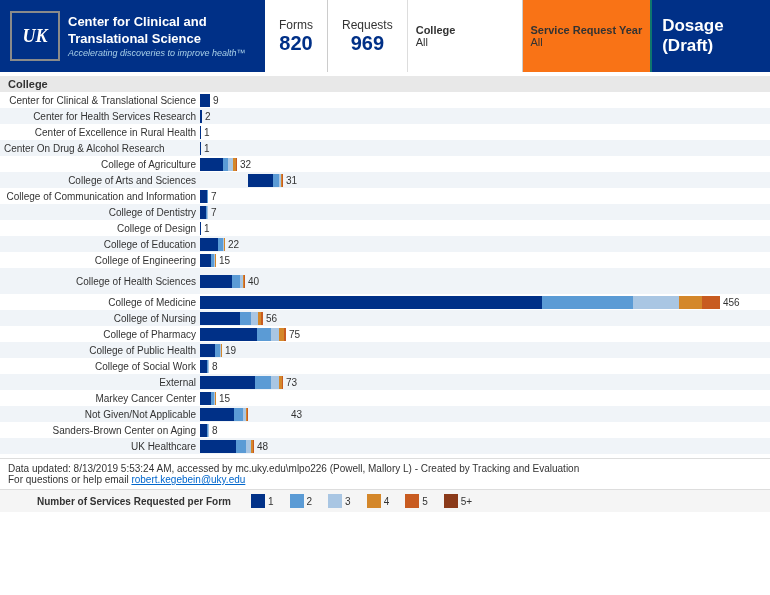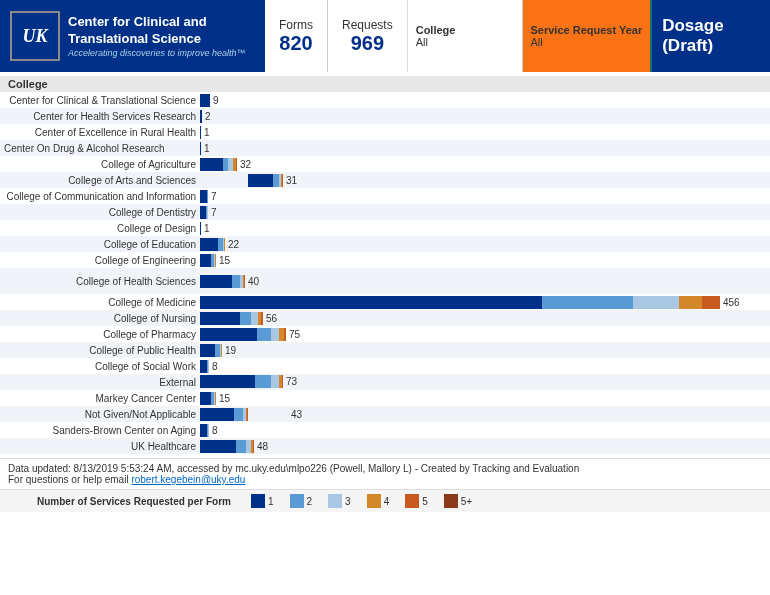--- a/index.html
+++ b/index.html
@@ -283,21 +283,21 @@
           <div style="display: flex; height: 13px;">
             <div class="bar-segment" style="height: 13px; background: rgb(0, 48, 135); width: 7px; display: inline-block;"></div>
             <div class="bar-segment" style="height: 13px; background: rgb(91, 155, 213); width: 1px; display: inline-block;"></div>
             <div class="bar-segment" style="height: 13px; background: rgb(169, 198, 227); width: 1px; display: inline-block;"></div>
           </div>
           <span class="bar-label" style="font-size: 10px; color: rgb(51, 51, 51); padding-left: 3px; line-height: 13px;">8</span>
         </div>
       </div>
       <div class="chart-row" style="background: rgb(240, 244, 248); display: flex; align-items: center; min-height: 16px; padding: 1px 0px;">
         <div class="row-label" style="text-align: right; width: 200px; min-width: 200px; font-size: 10px; color: rgb(51, 51, 51); padding-right: 4px; padding-left: 4px; white-space: nowrap; overflow: hidden; text-overflow: ellipsis;">External</div>
-        <div class="bar-area" style="flex: 1 1 0%; display: flex; align-items: flex-start; height: 14px;">
+        <div class="bar-area" style="flex: 1 1 0%; display: flex; align-items: center; height: 14px;">
           <div style="display: flex; height: 13px;">
             <div class="bar-segment" style="height: 13px; background: rgb(0, 48, 135); width: 55px; display: inline-block;"></div>
             <div class="bar-segment" style="height: 13px; background: rgb(91, 155, 213); width: 16px; display: inline-block;"></div>
             <div class="bar-segment" style="height: 13px; background: rgb(169, 198, 227); width: 8px; display: inline-block;"></div>
             <div class="bar-segment" style="height: 13px; background: rgb(212, 135, 42); width: 3px; display: inline-block;"></div>
             <div class="bar-segment" style="height: 13px; background: rgb(200, 91, 32); width: 1px; display: inline-block;"></div>
           </div>
           <span class="bar-label" style="font-size: 10px; color: rgb(51, 51, 51); padding-left: 3px; line-height: 13px;">73</span>
         </div>
       </div>

